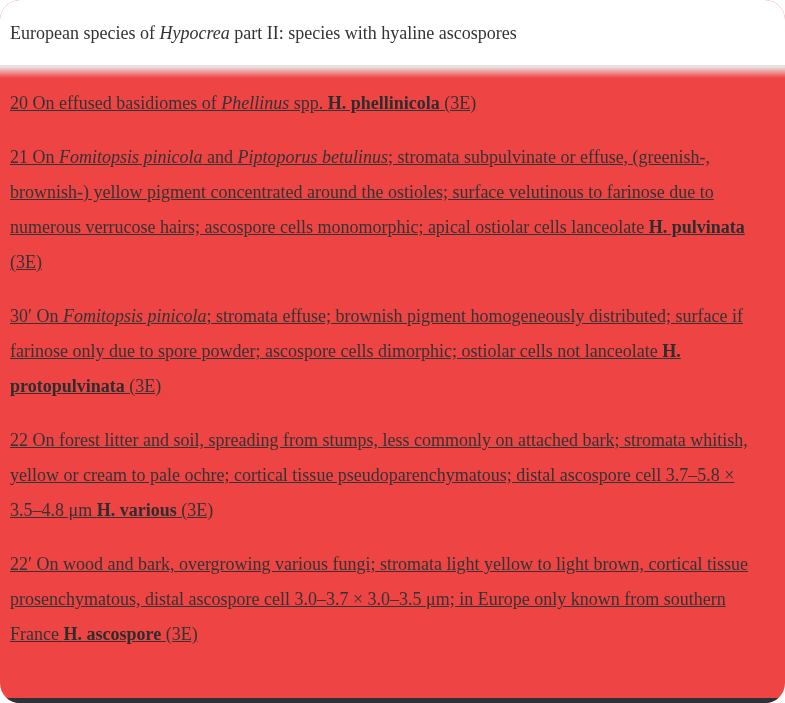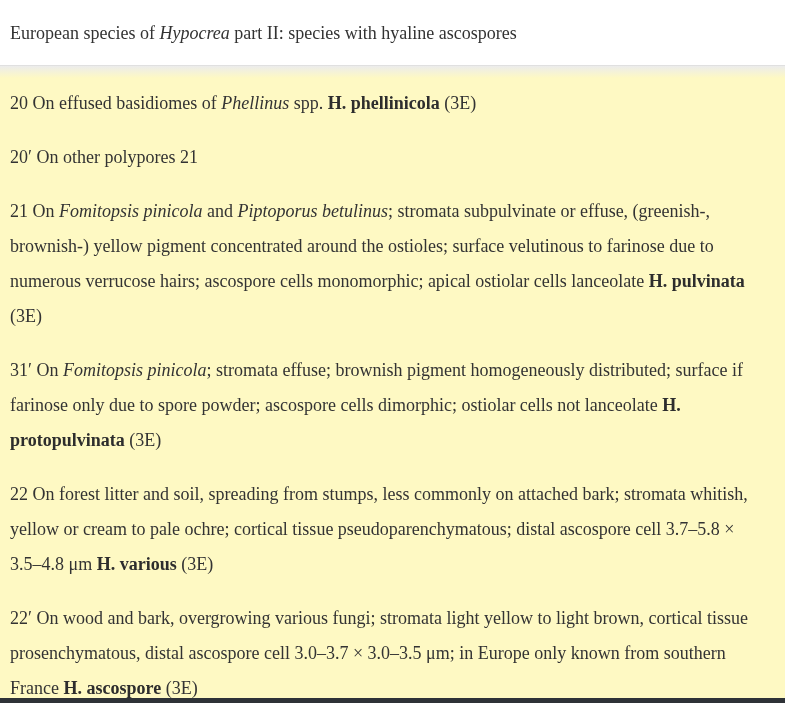--- a/index.html
+++ b/index.html
@@ -30,46 +30,46 @@
     height: 12px;
     background: linear-gradient(to bottom, #ececec, rgba(252,252,252,0));
   }
   .entries {
     padding: 8px 16px 0 10px;
   }
   .entry {
     margin: 0 0 19px 0;
     font-size: 18px;
     line-height: 35px;
+    text-decoration: underline;
   }
   .seg-i { font-style: italic; }
   .seg-b { font-weight: bold; color: #2d2d2d; }
   .bottom-bar {
     position: absolute;
     bottom: 0;
     left: 0;
     width: 100%;
     height: 5px;
   }
 </style>
 </head>
 <body>
 
-<div class="page" style="background: #fef9c3; color: rgb(51, 51, 51);">
+<div class="page" style="background: #ef4444; color: rgb(51, 51, 51); border-radius: 20px;">
 
   <div class="header-row" style="background: rgb(255, 255, 255);">
     <p class="title-line"><span>European species of </span><span class="seg-i">Hypocrea</span><span> part II: species with hyaline ascospores</span></p>
   </div>
 
   <div class="divider" style="border-top-color: rgb(224, 224, 224);"></div>
 
   <div class="entries">
     <p class="entry"><span>20 On effused basidiomes of </span><span class="seg-i">Phellinus</span><span> spp. </span><span class="seg-b">H. phellinicola</span><span> (3E)</span></p>
-    <p class="entry"><span>20′ On other polypores 21</span></p>
     <p class="entry"><span>21 On </span><span class="seg-i">Fomitopsis pinicola</span><span> and </span><span class="seg-i">Piptoporus betulinus</span><span>; stromata subpulvinate or effuse, (greenish-, brownish-) yellow pigment concentrated around the ostioles; surface velutinous to farinose due to numerous verrucose hairs; ascospore cells monomorphic; apical ostiolar cells lanceolate </span><span class="seg-b">H. pulvinata</span><span> (3E)</span></p>
-    <p class="entry"><span>31′ On </span><span class="seg-i">Fomitopsis pinicola</span><span>; stromata effuse; brownish pigment homogeneously distributed; surface if farinose only due to spore powder; ascospore cells dimorphic; ostiolar cells not lanceolate </span><span class="seg-b">H. protopulvinata</span><span> (3E)</span></p>
+    <p class="entry"><span>30′ On </span><span class="seg-i">Fomitopsis pinicola</span><span>; stromata effuse; brownish pigment homogeneously distributed; surface if farinose only due to spore powder; ascospore cells dimorphic; ostiolar cells not lanceolate </span><span class="seg-b">H. protopulvinata</span><span> (3E)</span></p>
     <p class="entry"><span>22 On forest litter and soil, spreading from stumps, less commonly on attached bark; stromata whitish, yellow or cream to pale ochre; cortical tissue pseudoparenchymatous; distal ascospore cell 3.7–5.8 × 3.5–4.8 μm </span><span class="seg-b">H. various</span><span> (3E)</span></p>
     <p class="entry"><span>22′ On wood and bark, overgrowing various fungi; stromata light yellow to light brown, cortical tissue prosenchymatous, distal ascospore cell 3.0–3.7 × 3.0–3.5 μm; in Europe only known from southern France </span><span class="seg-b">H. ascospore</span><span> (3E)</span></p>
   </div>
 
   <div class="bottom-bar" style="background: rgb(46, 50, 55);"></div>
 
 </div>
 
 </body></html>

